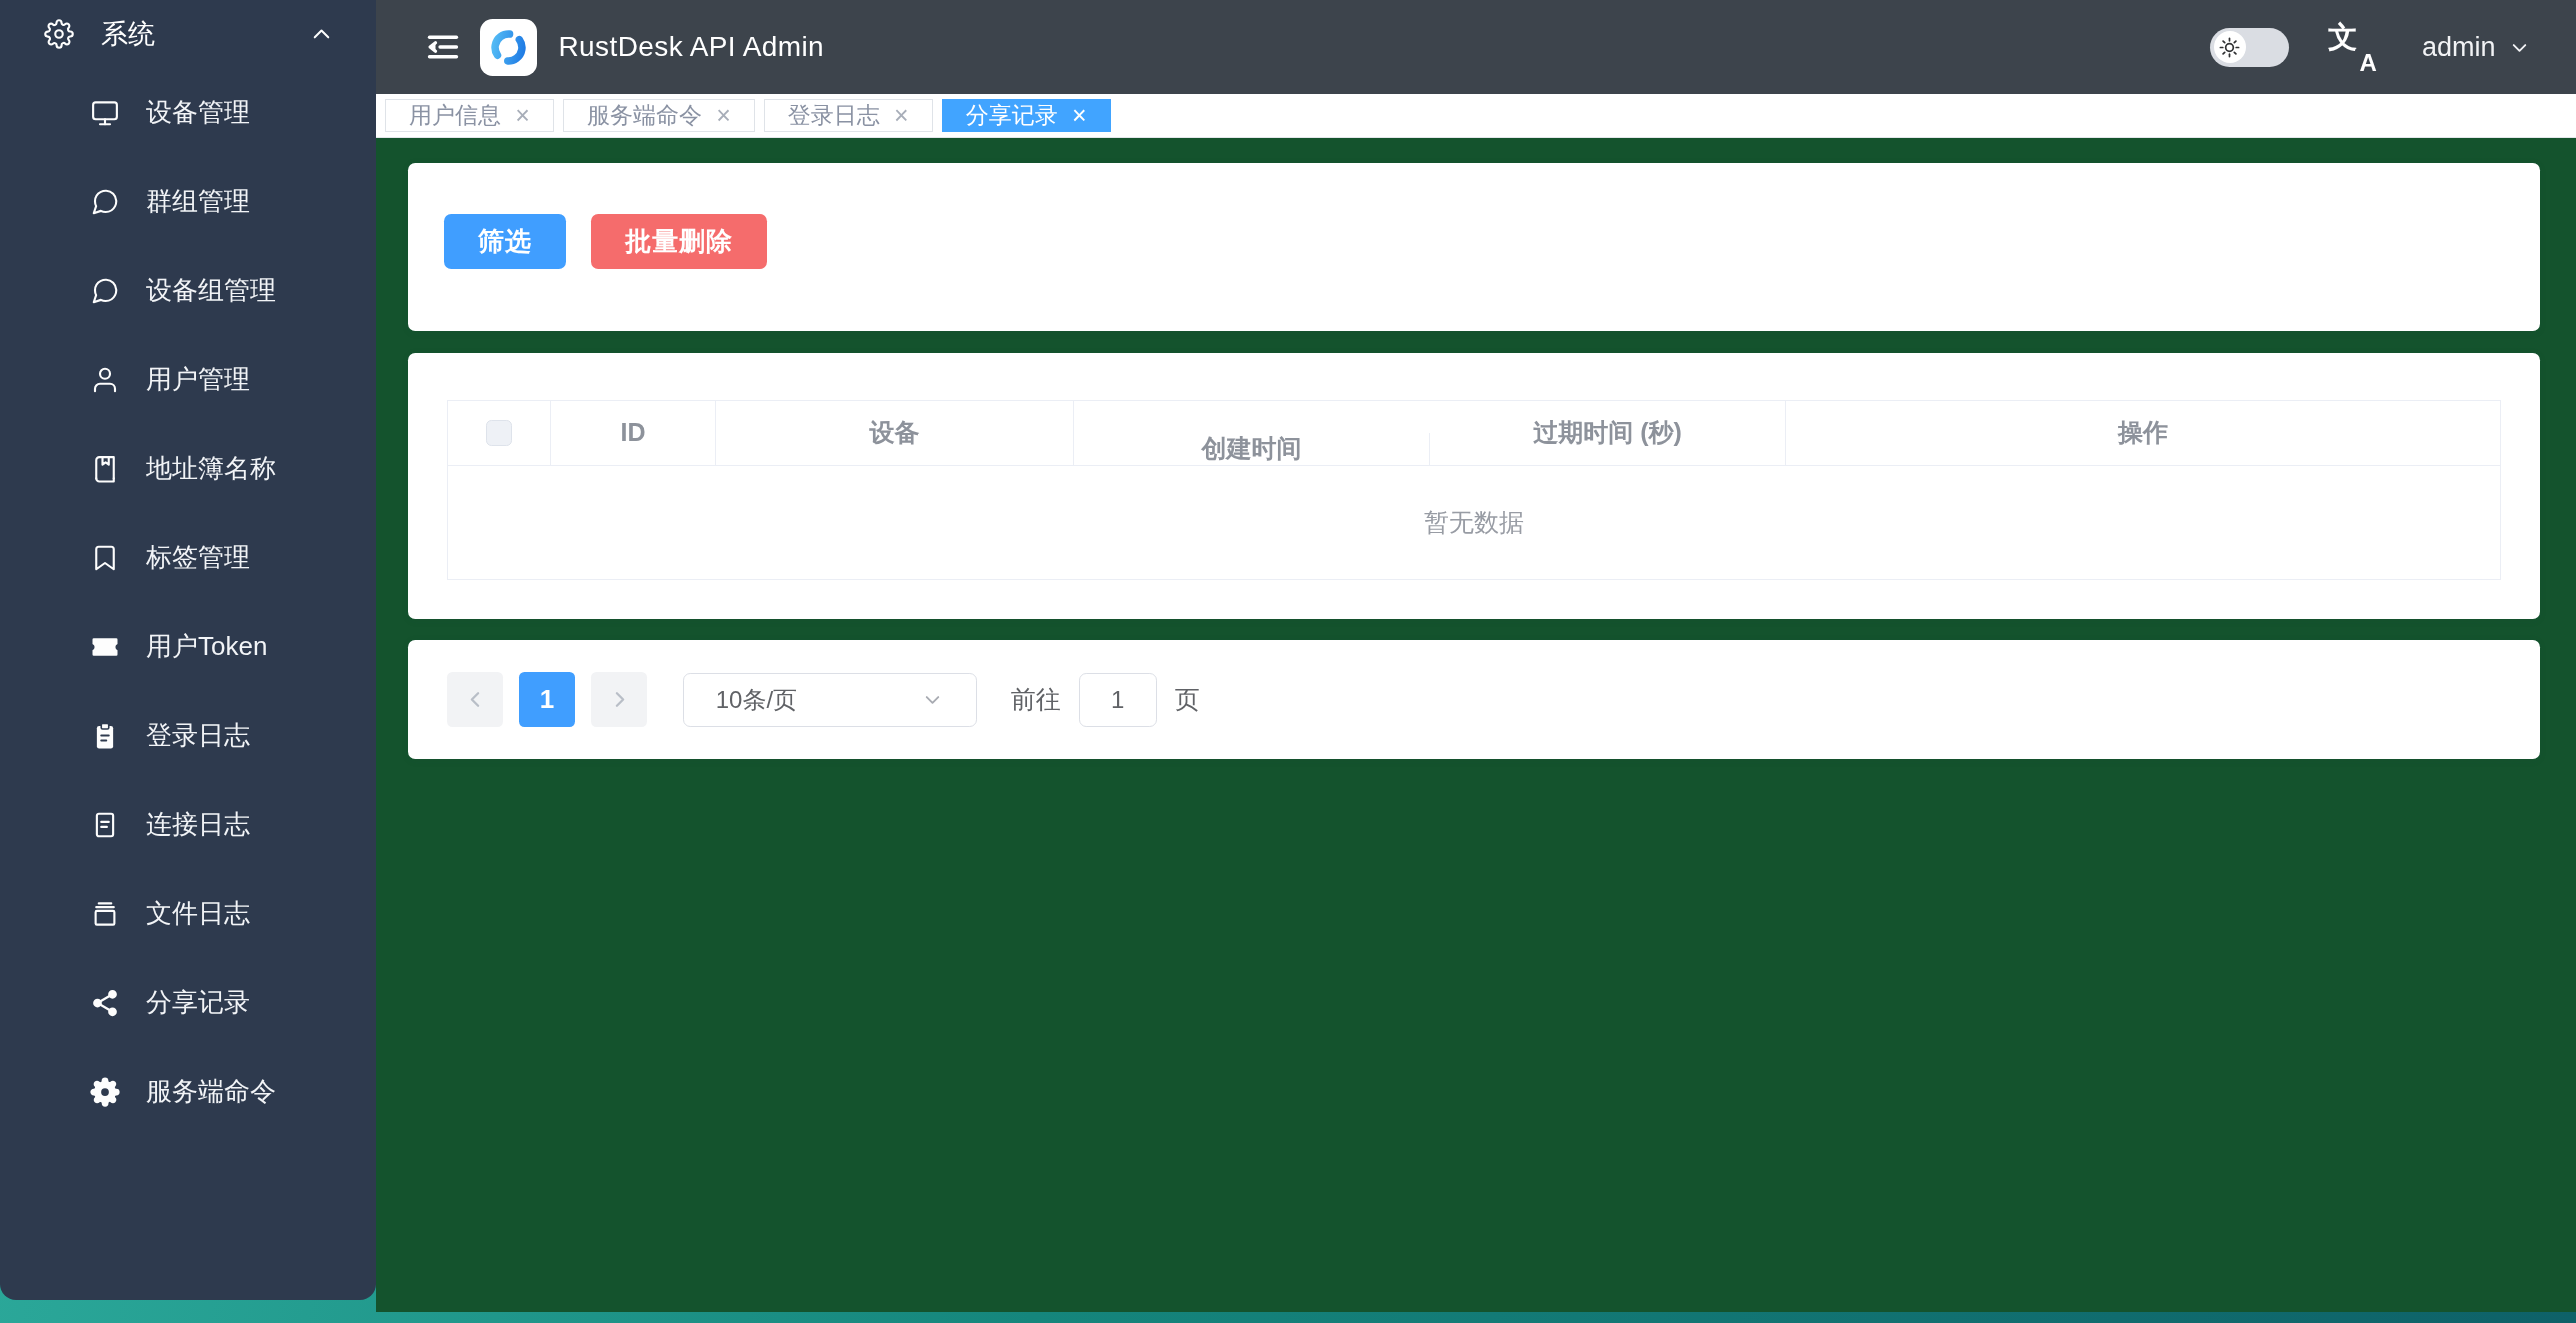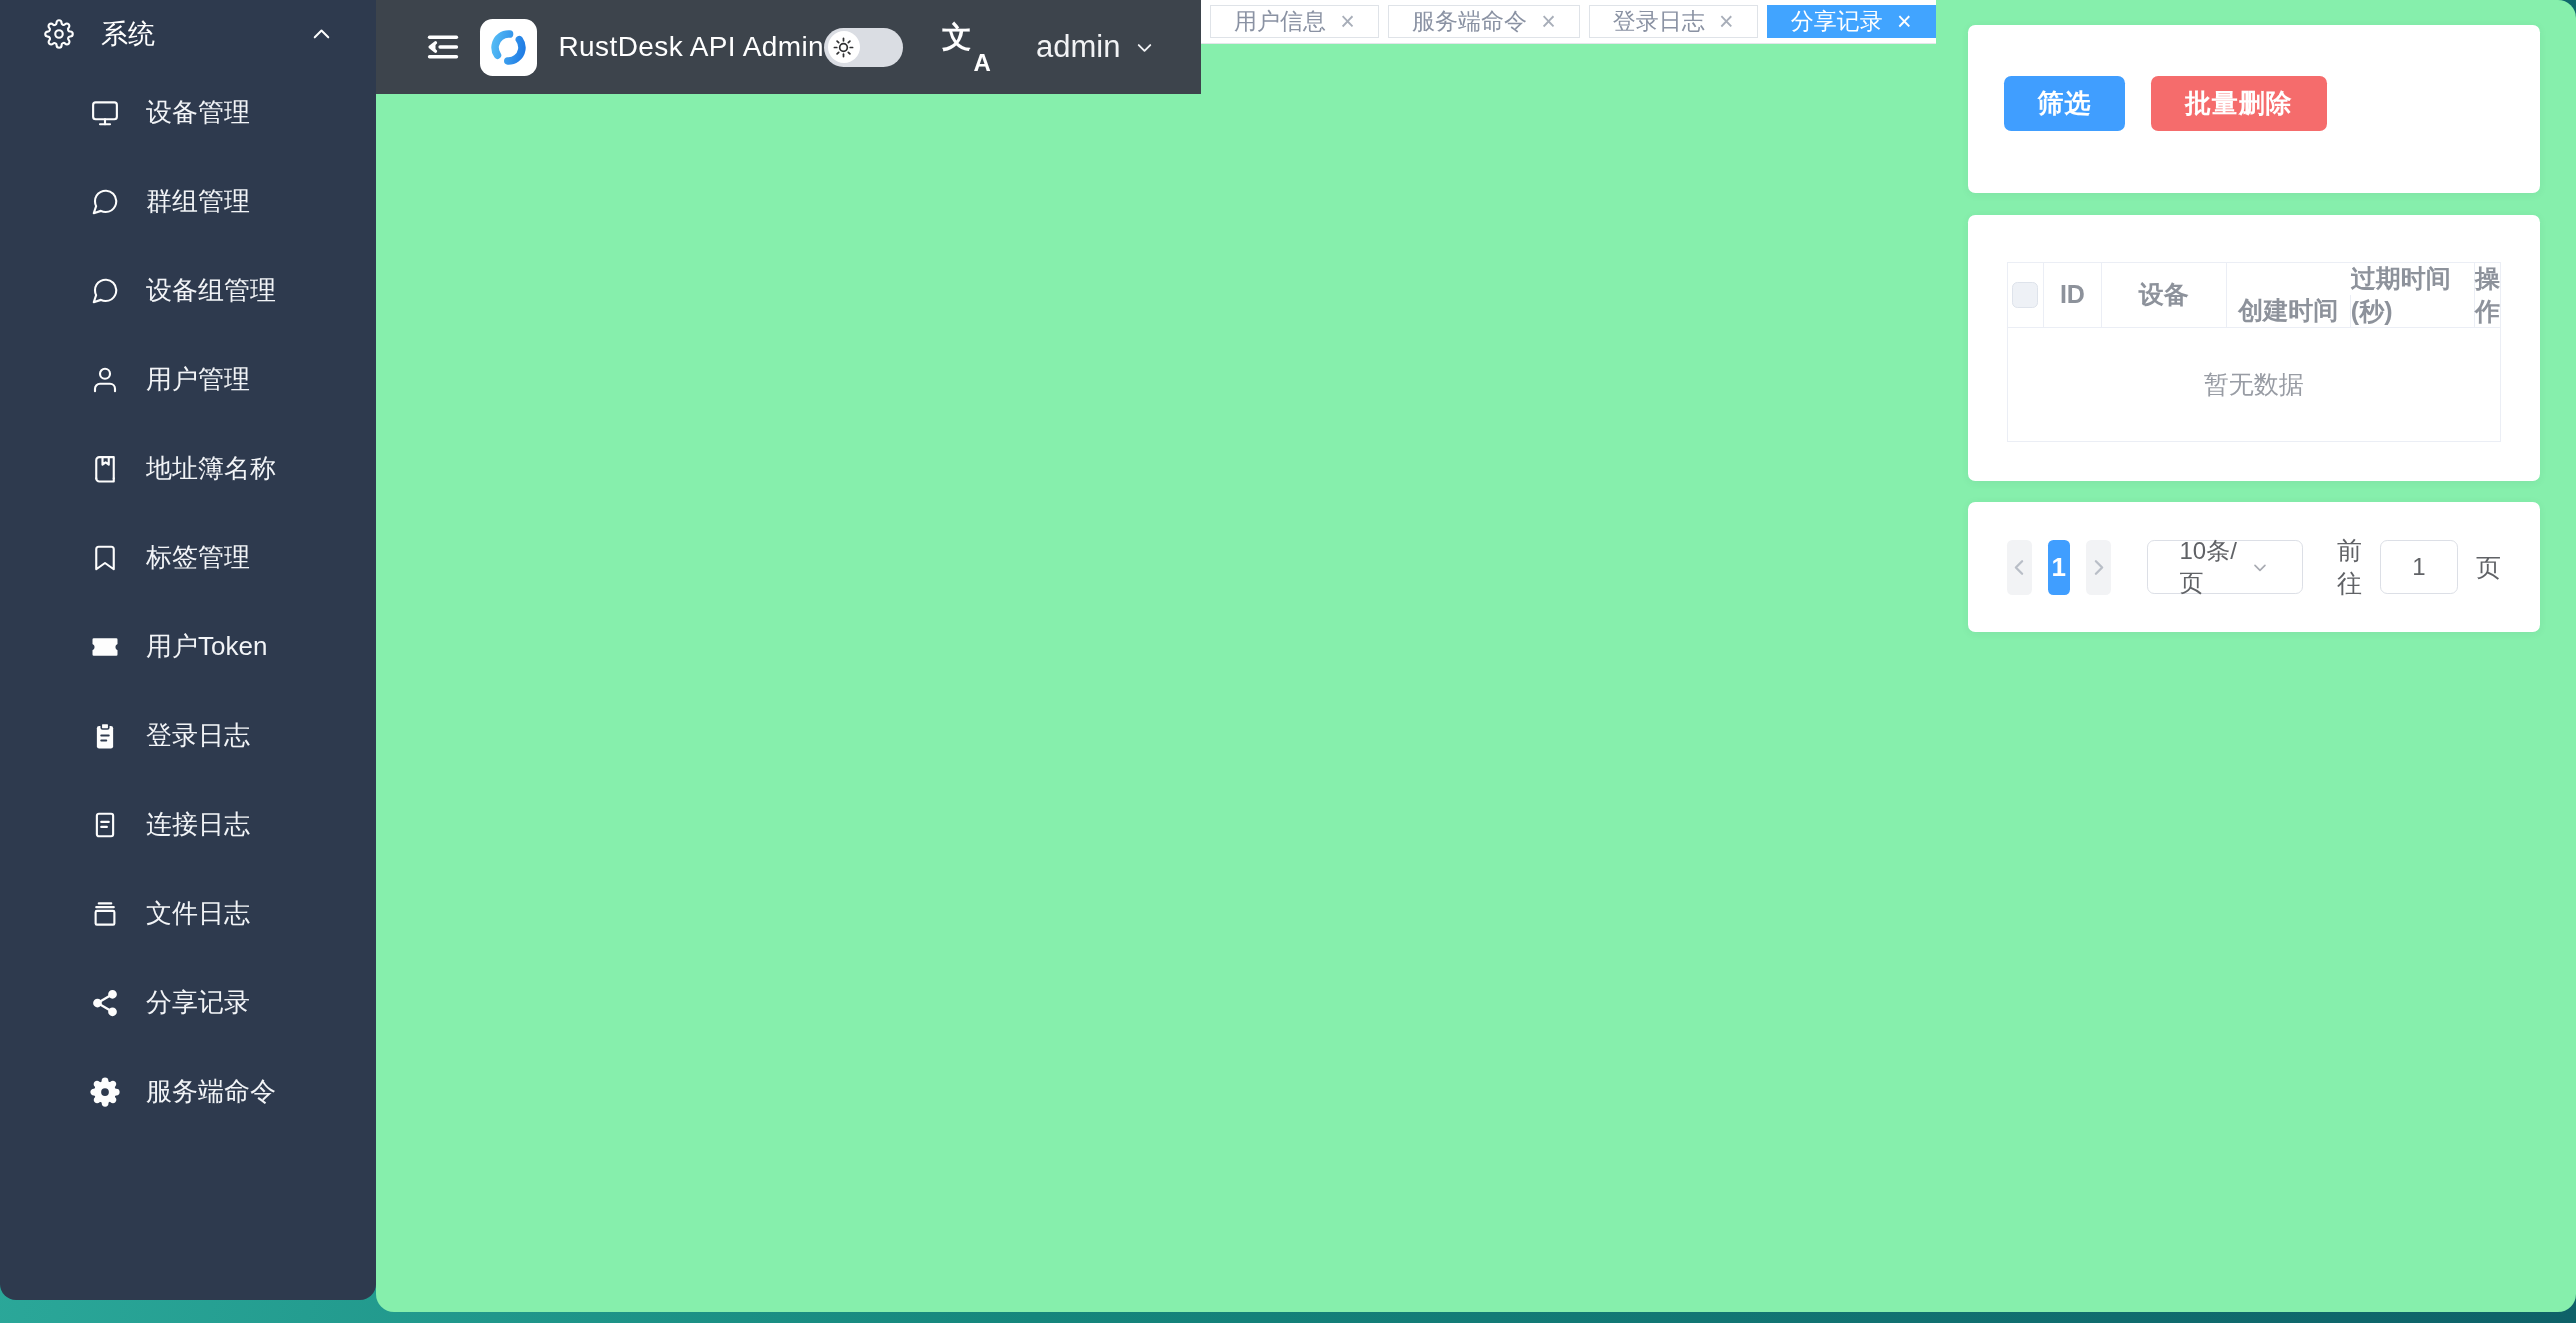--- a/index.html
+++ b/index.html
@@ -16,34 +16,34 @@
     position:absolute;left:0;top:0;width:376px;height:calc(100% - 12.5px);
     background:#2e3a4e;border-radius:0 0 16px 16px;z-index:5;
   }
   .side-head{height:68px;display:flex;align-items:center;padding:0 39px 0 43px;color:#ffffff;cursor:pointer;}
   .side-head .s-label{margin-left:26px;font-size:27px;flex:1;}
   .menu-item{height:89px;display:flex;align-items:center;padding-left:89px;gap:25px;color:#f2f4f7;font-size:26px;cursor:pointer;}
   .menu-item svg{flex:none;}
   .micon{display:flex;align-items:center;justify-content:center;width:32px;height:32px;color:#fdfdfd;}
 
   
-  .main{position:absolute;left:376px;top:0;right:0;bottom:0;background:#86efac;display:flex;flex-direction:row;border-radius:18px;}
+  .main{position:absolute;left:376px;top:0;right:0;bottom:0;background:#14532d;display:flex;flex-direction:column;}
 
   .topbar{height:94px;background:#3d444c;display:flex;align-items:center;padding:0 45px 0 47px;flex:none;}
   .collapse-btn{width:39px;height:39px;display:flex;align-items:center;justify-content:center;color:#ffffff;cursor:pointer;}
   .logo{width:57px;height:57px;background:#ffffff;border-radius:12.5px;margin-left:18px;display:flex;align-items:center;justify-content:center;}
   .app-title{color:#ffffff;font-size:28px;font-weight:500;margin-left:21.5px;letter-spacing:0.4px;}
   .top-right{margin-left:auto;display:flex;align-items:center;}
   .theme-toggle{width:79px;height:39px;border-radius:19.7px;background:#dadde3;position:relative;cursor:pointer;}
   .theme-knob{position:absolute;left:3.6px;top:3.6px;width:32px;height:32px;border-radius:50%;background:#ffffff;display:flex;align-items:center;justify-content:center;color:#303133;}
   .lang-btn{margin-left:39px;position:relative;width:47px;height:50px;color:#ffffff;cursor:pointer;}
   .lang-zh{position:absolute;left:0;top:-3.6px;font-size:29.5px;font-weight:600;}
   .lang-a{position:absolute;right:-1.8px;bottom:-5.4px;font-size:24px;font-weight:700;}
   .user-menu{margin-left:47px;display:flex;align-items:center;gap:12.5px;color:#f2f3f5;cursor:pointer;}
-  .user-name{font-size:31px;}
+  .user-name{font-size:27px;}
 
   .tabbar{height:43px;background:#ffffff;border-bottom:0.9px solid #e3e6ea;display:flex;align-items:center;gap:9px;padding-left:9px;flex:none;}
   .tab{display:flex;align-items:center;gap:14.3px;padding:0 23px;border:0.9px solid #dfe3e8;background:#ffffff;color:#8a92a3;font-size:23px;cursor:pointer;white-space:nowrap;}
   .tab .tab-close{font-size:25px;line-height:1;color:#a8aeb9;}
   .tab.active{background:#41a4ff;border-color:#41a4ff;color:#ffffff;}
   .tab.active .tab-close{color:#ffffff;}
 
   .content{flex:1;padding:25px 36px 0 32px;overflow:hidden;}
   .card{background:#ffffff;border-radius:7.2px;box-shadow:0 1.8px 9px rgba(31,45,61,.06);}
   .filter-card{padding:51px 36px 62px;}

